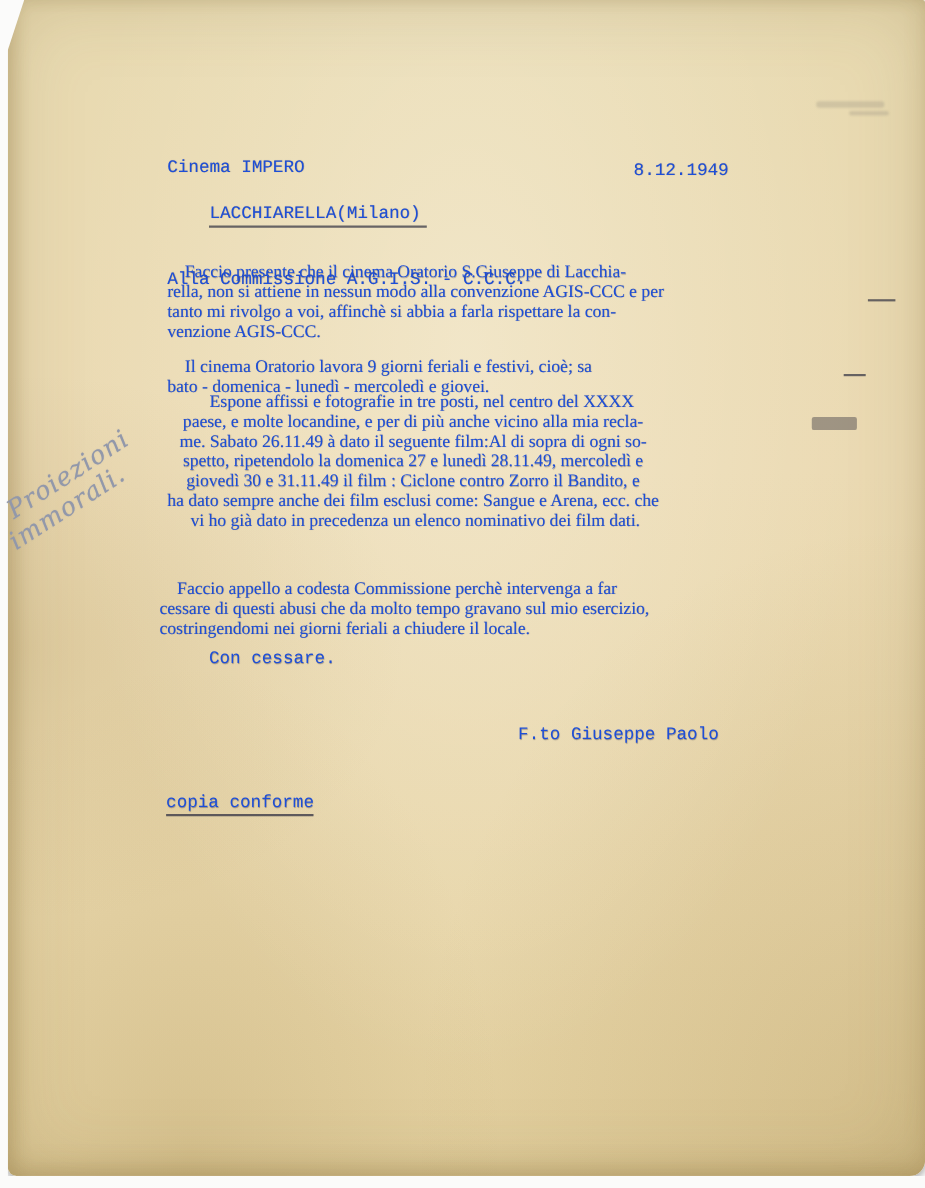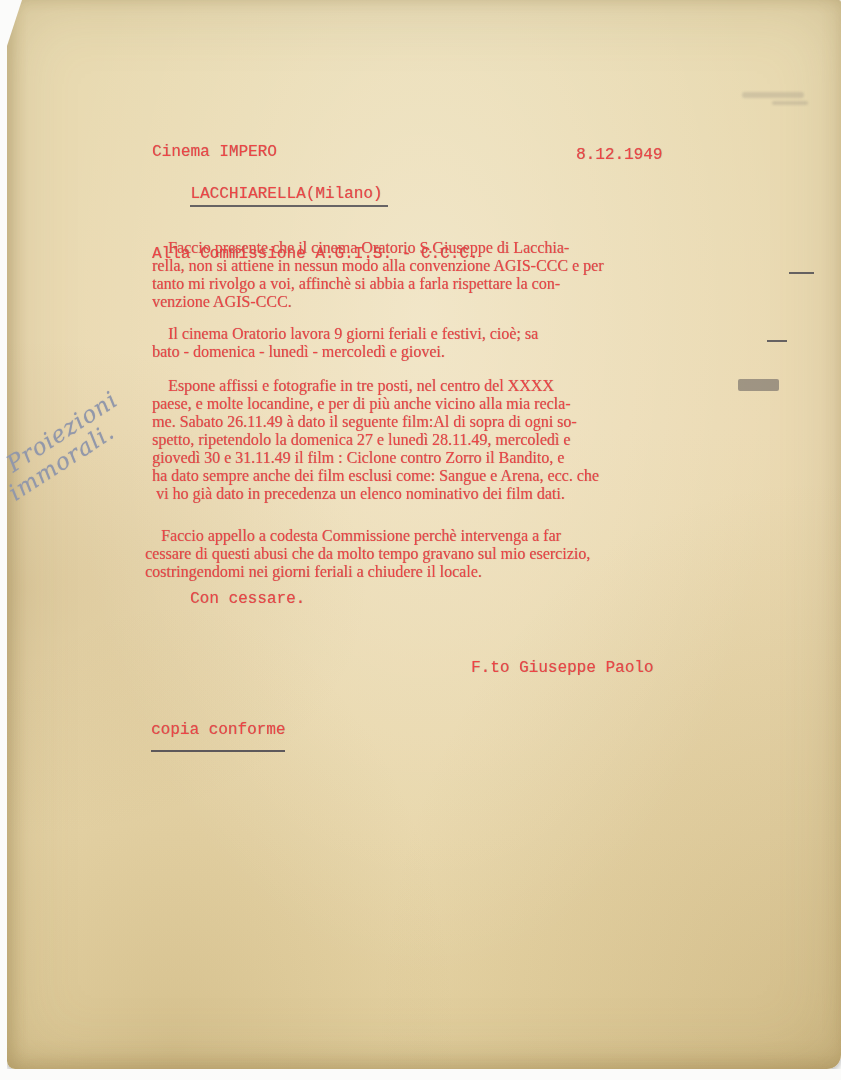--- a/index.html
+++ b/index.html
@@ -22,39 +22,39 @@
     box-shadow:
       inset 0 0 70px rgba(125,98,46,0.22),
       inset 0 -9px 20px rgba(125,98,46,0.18),
       inset 8px 0 14px rgba(125,98,46,0.16),
       0 2px 7px rgba(0,0,0,0.30);
   }
   
   .content { position:absolute; inset:0; }
   .tw {
     position:absolute;
-    color:#ef4444;
+    color:#1d4ed8;
     font-size:16px; line-height:18px;
     white-space:pre;
     text-shadow:0.4px 0.4px 0.7px rgba(69,67,78,0.45);
   }
   pre.tw { margin:0; font-family:Liberation Serif, serif; }
   .sender       { left:152px; top:100px; line-height:21px; }
   .sender-loc   { display:inline-block; min-width:198px;
                   border-bottom:2px solid rgba(69,67,78,0.8); padding-bottom:0; }
   .date         { left:576px; top:146px; }
   .recipient    { left:152px; top:198px;margin-top:47px; }
   .p1           { left:152px; top:239px; }
   .p2           { left:152px; top:325px; }
-  .p3           { left:152px; top:377px; }
+  .p3           { left:152px; top:357px;text-align:center; }
   .p4           { left:145px; top:527px; }
   .closing      { left:190px; top:590px; }
   .signature    { left:471px; top:659px; }
   .copynote     { left:151px; top:721px;
-                  border-bottom:2px solid rgba(69,67,78,0.85); padding-bottom:11px;text-align:center; }
+                  border-bottom:2px solid rgba(69,67,78,0.85); padding-bottom:1px;text-align:center; }
   
   .mark { position:absolute; height:2px; background:rgba(69,67,78,0.8); }
   .mark-per { left:789px; top:272px; width:25px; }
   .mark-sa  { left:767px; top:340px; width:20px; }
   
   .overstrike {
     position:absolute; left:738px; top:379px; width:41px; height:12px;
     background:rgba(52,49,62,0.42); border-radius:2px; filter:blur(0.4px);
   }
   

